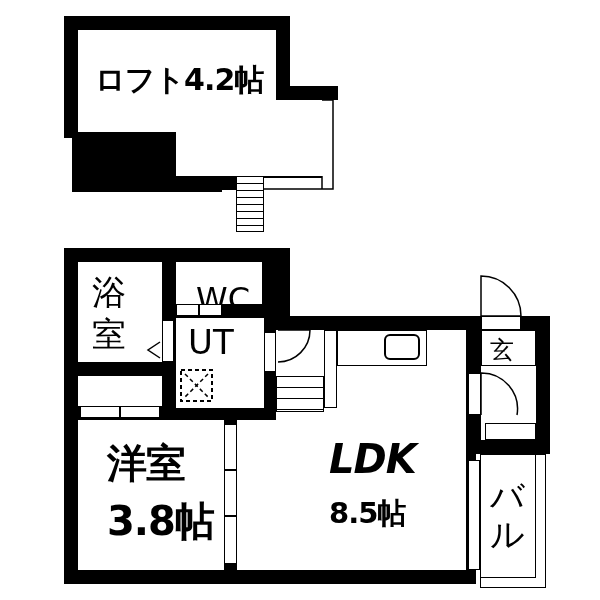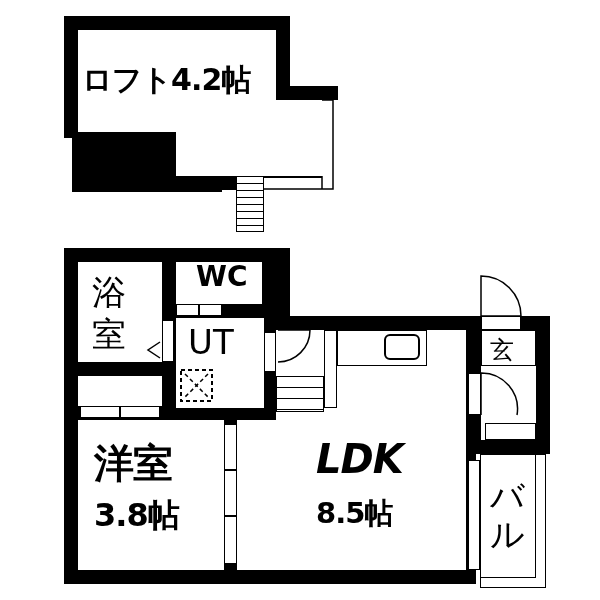--- a/index.html
+++ b/index.html
@@ -1,21 +1,21 @@
 <!DOCTYPE html>
 <html><head>
 <meta charset="utf-8">
 <style>
   html, body { margin:0; padding:0; background:#ffffff; }
   body { width:600px; height:600px; position:relative; overflow:hidden; font-family:"DejaVu Sans", sans-serif; }
   .abs { position:absolute; box-sizing:border-box; }
   .wall { background:#000; }
   .room { background:#fff; }
   .thin { border:1.5px solid #000; background:#fff; }
-  .label-bold { position:absolute; font-weight:bold; color:#000; white-space:nowrap; font-family:"DejaVu Sans", sans-serif; letter-spacing:-1px; }
+  .label-bold { position:absolute; font-weight:bold; color:#000; white-space:nowrap; font-family:"DejaVu Sans", sans-serif; letter-spacing:-1px;margin-left:13px; }
   .label-thin { position:absolute; color:#000; white-space:nowrap; font-family:"DejaVu Sans", sans-serif; }
   .stairs { position:absolute; box-sizing:border-box; border:1.5px solid #000; background:#fff; }
   .stairs .step { border-bottom:1.5px solid #000; box-sizing:border-box; }
   svg { position:absolute; overflow:visible; }
 </style>
 </head>
 <body>
 
 <div>
 
@@ -48,40 +48,40 @@
 
   <div class="abs room" style="left:78px;top:262px;width:84px;height:100px;"></div>
   <div class="label-thin" style="left:92px;top:270px;font-size:34px;">浴</div>
   <div class="label-thin" style="left:92px;top:312px;font-size:34px;">室</div>
   <svg width="20" height="20" style="left:146px;top:340px;">
     <polyline points="14,2 2,10 14,18" fill="none" stroke="#000" stroke-width="1.5"></polyline>
   </svg>
   <div class="abs thin" style="left:162px;top:320px;width:12px;height:42px;"></div>
 
   <div class="abs room" style="left:176px;top:262px;width:86px;height:42px;"></div>
-  <div class="label-thin" style="left:196px;top:260px;font-size:28px;font-weight:bold;">WC</div>
+  <div class="label-thin" style="left:196px;top:280px;font-size:32px;">WC</div>
   <div class="abs thin" style="left:176px;top:304px;width:23px;height:12px;"></div>
   <div class="abs thin" style="left:199px;top:304px;width:23px;height:12px;"></div>
 
   <div class="abs room" style="left:176px;top:318px;width:88px;height:90px;"></div>
   <div class="label-thin" style="left:188px;top:322px;font-size:34px;">UT</div>
   <svg width="34" height="34" style="left:180px;top:369px;">
     <rect x="1" y="1" width="31" height="31" fill="none" stroke="#000" stroke-width="2" stroke-dasharray="4,3"></rect>
     <line x1="5" y1="5" x2="28" y2="28" stroke="#000" stroke-width="1.5" stroke-dasharray="4,3"></line>
     <line x1="28" y1="5" x2="5" y2="28" stroke="#000" stroke-width="1.5" stroke-dasharray="4,3"></line>
   </svg>
   <div class="abs thin" style="left:264px;top:332px;width:12px;height:40px;"></div>
 
   <div class="abs room" style="left:78px;top:376px;width:84px;height:30px;"></div>
   <div class="abs thin" style="left:80px;top:406px;width:40px;height:12px;"></div>
   <div class="abs thin" style="left:120px;top:406px;width:40px;height:12px;"></div>
 
   <div class="abs room" style="left:78px;top:420px;width:146px;height:150px;"></div>
   <div class="label-bold" style="left:94px;top:436px;font-size:40px;">洋室</div>
-  <div class="label-bold" style="left:94px;top:494px;font-size:32px;">3.8帖</div>
+  <div class="label-bold" style="left:94px;top:494px;font-size:40px;">3.8帖</div>
   <div class="abs thin" style="left:224px;top:424px;width:13px;height:46px;"></div>
   <div class="abs thin" style="left:224px;top:470px;width:13px;height:46px;"></div>
   <div class="abs thin" style="left:224px;top:516px;width:13px;height:48px;"></div>
   <div class="stairs" style="left:237px;top:422px;width:25px;height:44px;">
     <div class="step" style="height:7px;"></div>
       <div class="step" style="height:7px;"></div>
     <div class="step" style="height:7px;"></div>
       <div class="step" style="height:7px;"></div>
     <div class="step" style="height:7px;"></div>
   </div>

